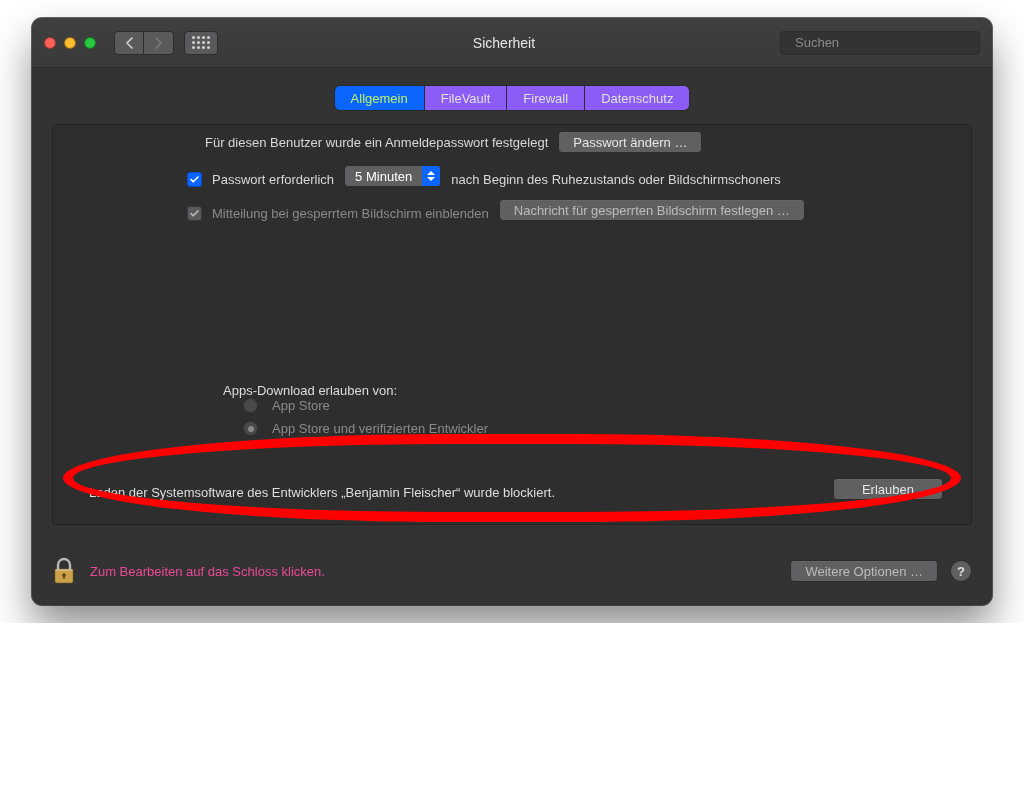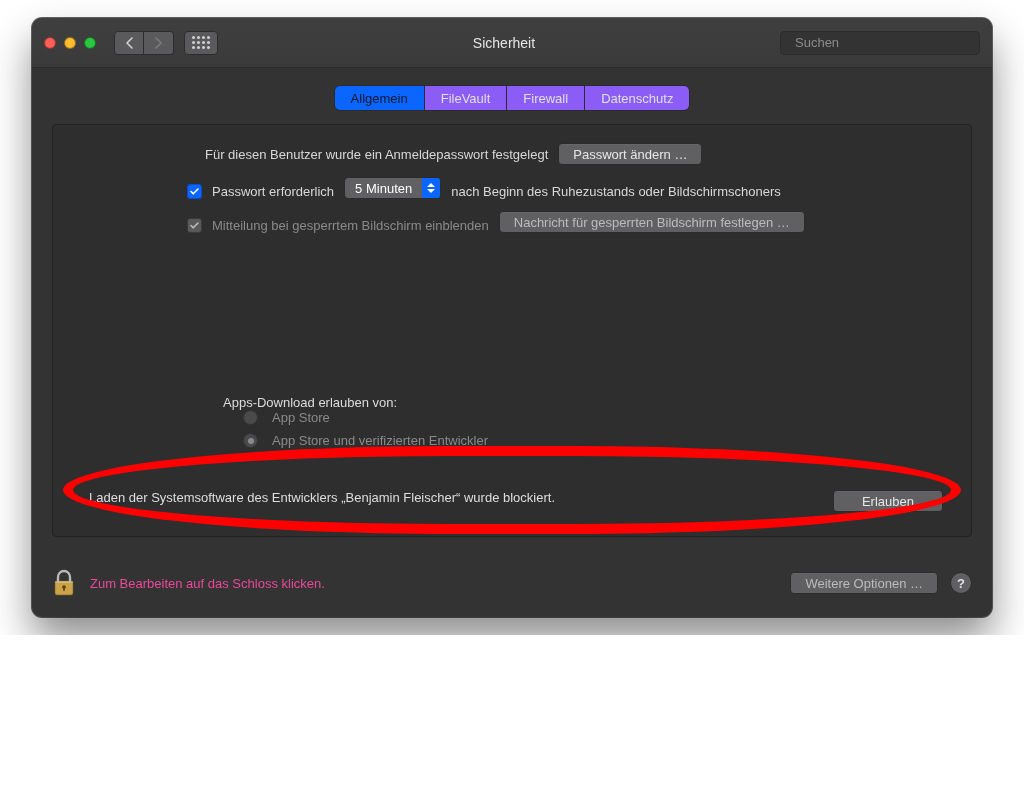--- a/index.html
+++ b/index.html
@@ -82,27 +82,27 @@
       display: flex; justify-content: center; margin-bottom: 14px;
     }
     .tabbar { display: flex; border-radius: 5px; overflow: hidden; box-shadow: 0 0 0 0.5px #222; }
     .tab {
       height: 24px; padding: 0 16px;
       background: #8b5cf6; color: #e0e0e0;
       display: flex; align-items: center; font-size: 13px;
       border-right: 0.5px solid #2c2c2d;
     }
     .tab:last-child { border-right: 0; }
-    .tab.active { background: #0a66ff; color: #0f172a; }
+    .tab.active { background: #0a66ff; color: #bef264; }
 
     .panel {
       background: #2e2e2f;
       border: 0.5px solid #222;
       border-radius: 4px;
-      padding: 18px 22px 18px;
+      padding: 6px 22px 18px;
       position: relative;
       overflow: hidden;
     }
 
     .row { display: flex; align-items: center; gap: 10px; margin-bottom: 12px; font-size: 13px; }
     .row.dim { color: #8a8a8c; }
     .indent-sm { padding-left: 112px; align-items: flex-end; }
     .indent-md { padding-left: 130px; }
 
     .btn {
@@ -135,21 +135,21 @@
     .arrows .up { border-bottom: 4px solid #fff; margin-bottom: 2px; }
     .arrows .dn { border-top: 4px solid #fff; }
 
     .section-label { font-size: 13px; color: #dcdcdc; margin: 30px 0 0 148px; }
 
     .radio-row { display: flex; align-items: center; gap: 14px; color: #8a8a8c; padding-left: 168px; margin-bottom: 8px; }
     .radio { width: 15px; height: 15px; border-radius: 50%; background: #4a4a4c; border: 0.5px solid #333; position: relative; }
     .radio.sel::after { content: ""; position: absolute; inset: 3.5px; border-radius: 50%; background: #8a8a8c; }
 
     .blocked-row {
-      display: flex; align-items: flex-start; gap: 14px;
+      display: flex; align-items: flex-end; gap: 14px;
       margin: 42px 6px 6px;
       font-size: 13px; color: #dedede;
     }
     .blocked-row .txt { flex: 1; padding-left: 8px; }
 
     .red-oval {
       position: absolute;
       left: 10px; right: 10px; bottom: 2px; height: 88px;
       border: 10px solid #ff0000;
       border-radius: 50% / 58%;

